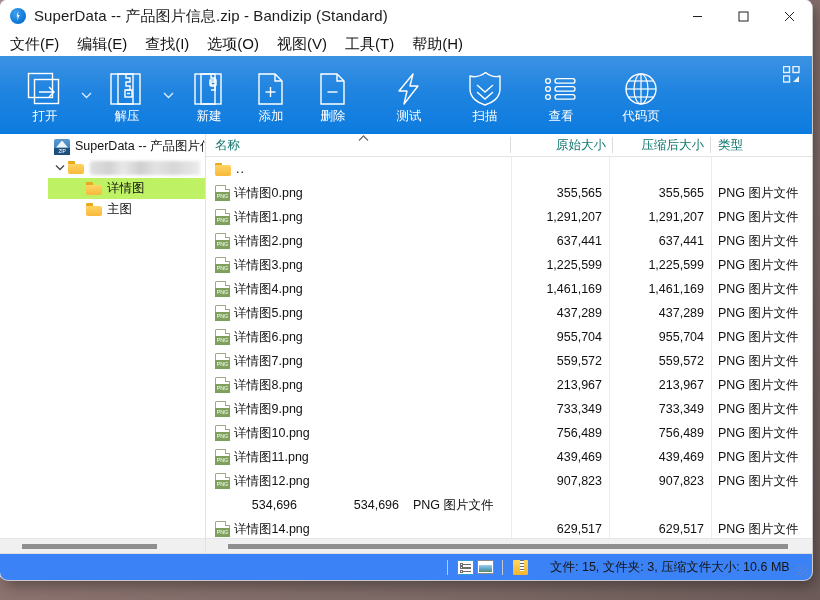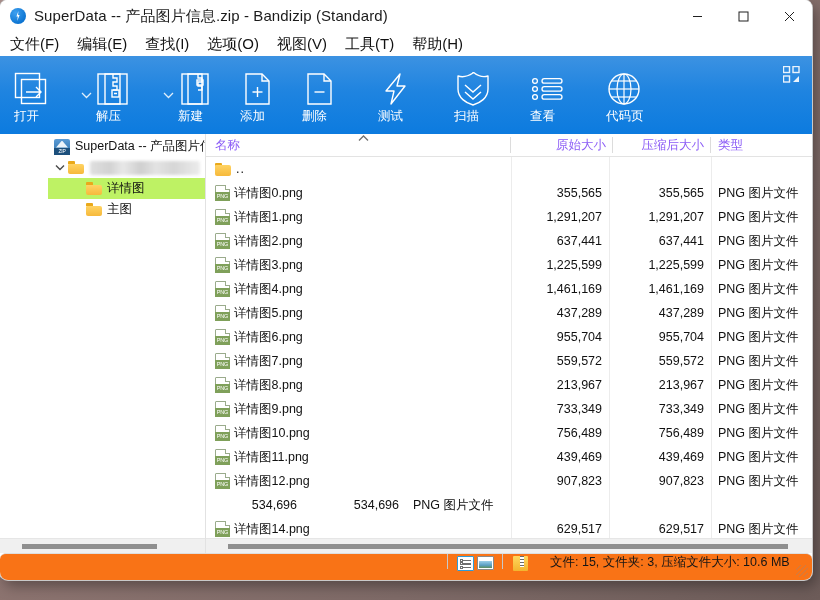--- a/index.html
+++ b/index.html
@@ -58,21 +58,21 @@
   }
   
   .toolbar{
     height:78px;flex:0 0 78px;
     background:linear-gradient(180deg,#3c92e2 0%,#1f84e0 45%,#0c7bdf 100%);
     display:flex;align-items:center;position:relative;
     padding-left:14px;
   }
   .tbitem{
     width:62px;height:70px;display:flex;flex-direction:column;
-    align-items:flex-start;justify-content:center;gap:4px;cursor:default;
+    align-items:center;justify-content:center;gap:4px;cursor:default;
   }
   .tbitem .glyph{height:38px;display:flex;align-items:flex-end;justify-content:center;}
   .tbitem .lbl{font-size:12.5px;color:#ffffff;line-height:1;}
   .tbcaret{
     width:20px;height:70px;display:flex;align-items:center;justify-content:center;
     color:#dbeaf8;font-size:11px;
   }
   .tbcaret svg{display:block;}
   .tb-spacer{flex:1 1 auto;}
   .tb-grid{
@@ -134,21 +134,21 @@
     height:14px;flex:0 0 14px;background:#f0f0f0;border-top:1px solid #e6e6e6;
     display:flex;align-items:center;
   }
   .hscroll .thumb{
     height:5px;background:#8f8f8f;border-radius:0;margin-left:22px;
   }
   
   .list-pane{flex:1 1 auto;display:flex;flex-direction:column;min-width:0;background:#fff;}
   .list-header{
     height:22px;flex:0 0 22px;display:flex;align-items:center;position:relative;
-    border-bottom:1px solid #e3e3e3;background:#fff;font-size:12.5px;color:#8b5cf6;
+    border-bottom:1px solid #e3e3e3;background:#fff;font-size:12.5px;color:#0f766e;
   }
   .hcell{position:relative;height:22px;display:flex;align-items:center;box-sizing:border-box;}
   .hcell .sep{
     position:absolute;right:0;top:3px;bottom:3px;width:1px;background:#dcdcdc;
   }
   .hcell.c-name{width:305px;flex:0 0 305px;padding-left:9px;}
   .hcell.c-comp{width:98px;flex:0 0 98px;justify-content:flex-end;padding-right:7px;}
   .hcell.c-orig{width:102px;flex:0 0 102px;justify-content:flex-end;padding-right:7px;}
   .hcell.c-type{flex:1 1 auto;padding-left:7px;}
   .sortmark{
@@ -174,22 +174,22 @@
     content:"PNG";position:absolute;left:-1px;bottom:-1px;right:-1px;height:9px;
     font-size:5.5px;line-height:9px;text-align:center;color:#fff;
     background:#7fa05a;letter-spacing:-.2px;font-family:"Liberation Sans",sans-serif;
   }
   .dotdot{font-size:12.5px;color:#111;letter-spacing:1px;}
   
   .list-body-wrap{position:relative;flex:1 1 auto;min-height:0;overflow:hidden;}
   .vline{position:absolute;top:0;bottom:0;width:1px;background:#ececec;}
   
   .statusbar{
-    height:26px;flex:0 0 26px;background:#f97316;border-top:1px solid #dedede;
-    display:flex;position:relative;border-radius:6px;
+    height:26px;flex:0 0 26px;background:#3b82f6;border-top:1px solid #dedede;
+    display:flex;align-items:center;position:relative;
   }
   .sb-left{flex:0 0 440px;}
   .sb-sep{width:1px;height:15px;background:#c8c8c8;margin:0 7px;}
   .sb-icon{width:20px;height:18px;display:flex;align-items:center;justify-content:center;}
   .ic-listview{
     width:17px;height:15px;border:1.5px solid #2f9bd8;background:#fff;
     box-sizing:border-box;position:relative;border-radius:1px;
   }
   .ic-listview .ln{position:absolute;right:2px;height:1.5px;width:8px;background:#6d6d6d;}
   .ic-listview .dt{position:absolute;left:2px;width:3px;height:3px;

